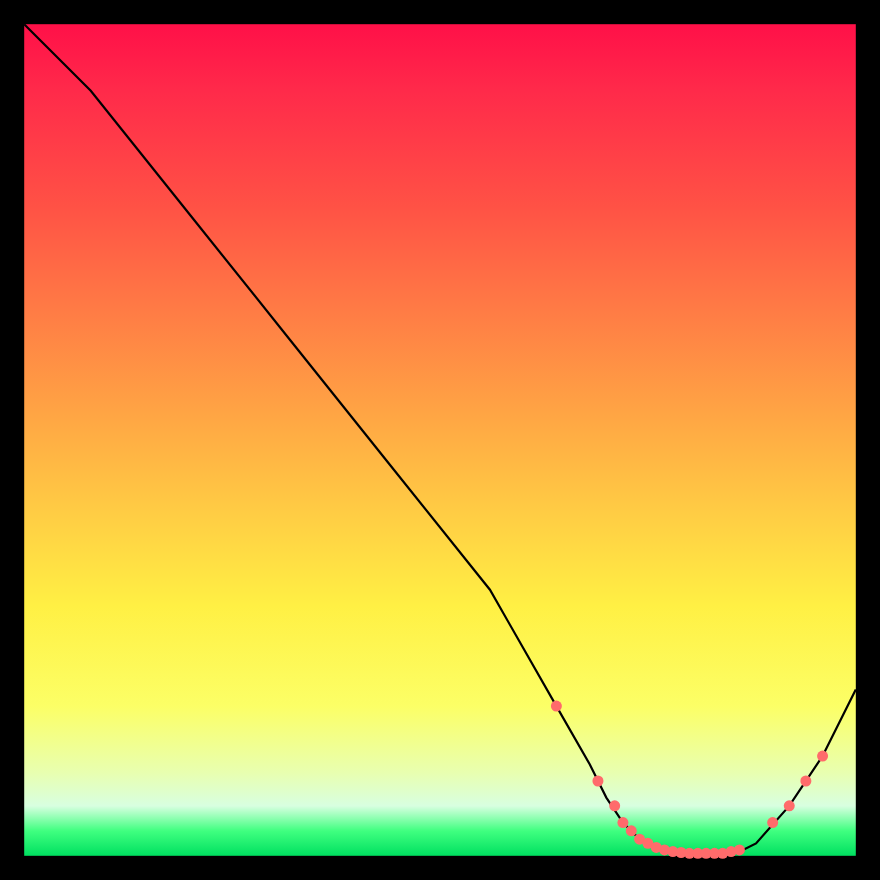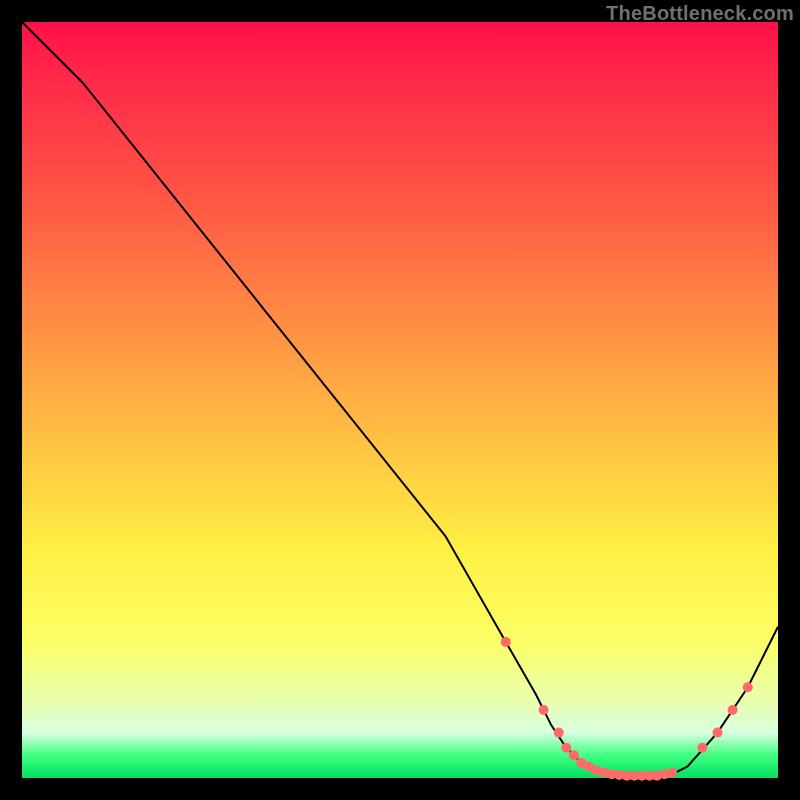--- a/index.html
+++ b/index.html
@@ -91,14 +91,13 @@
           <circle cx="635.0" cy="753.7" r="5"></circle>
           <circle cx="642.6" cy="752.2" r="5"></circle>
           <circle cx="650.2" cy="750.7" r="5"></circle>
           <circle cx="680.4" cy="725.8" r="5"></circle>
           <circle cx="695.5" cy="710.6" r="5"></circle>
           <circle cx="710.6" cy="688.0" r="5"></circle>
           <circle cx="725.8" cy="665.3" r="5"></circle>
         </g>
     </svg>
   </div>
-  <div class="watermark">TheBottleneck.com</div>
 </div>
 
 </body></html>

